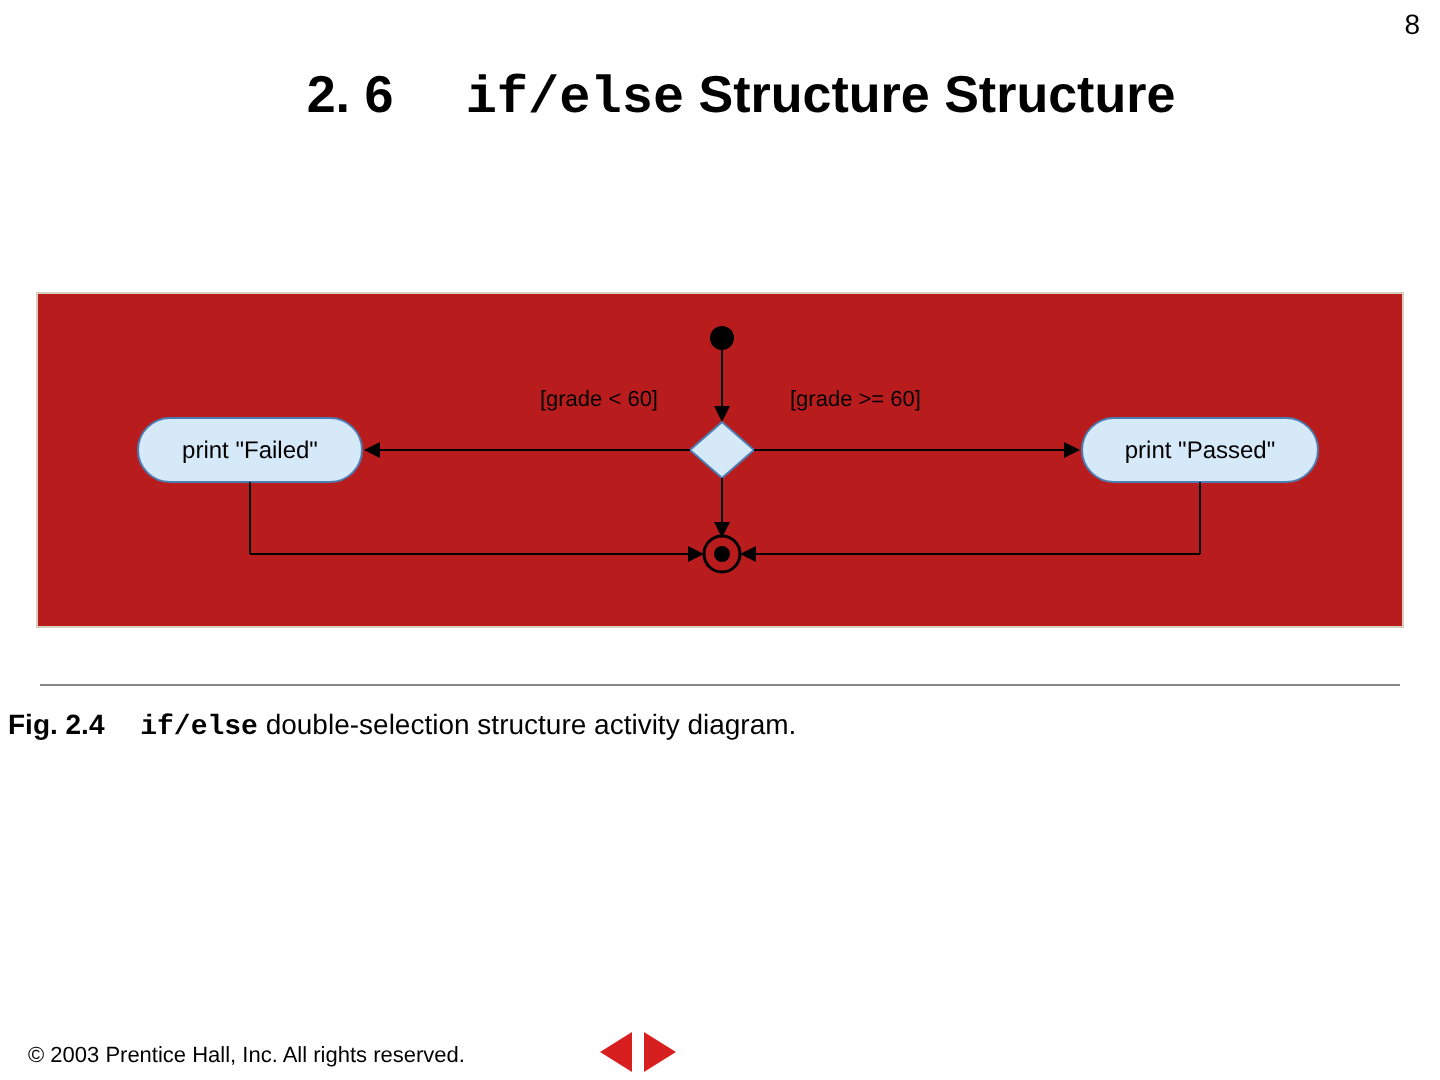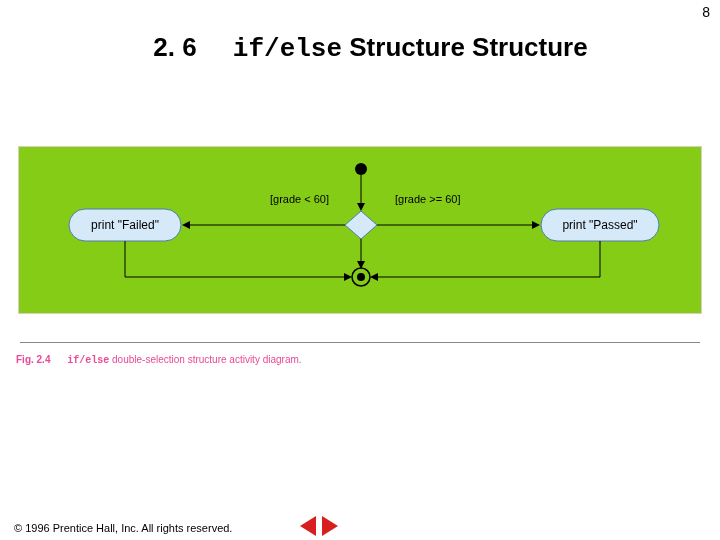--- a/index.html
+++ b/index.html
@@ -2,25 +2,25 @@
 <html><head>
 <meta charset="utf-8">
 <style>
   * { box-sizing: border-box; margin: 0; padding: 0; }
   html, body { width: 720px; height: 540px; background: #fff; font-family: Arial, Helvetica, sans-serif; position: relative; overflow: hidden; }
   .page-num { position: absolute; top: 4px; right: 10px; font-size: 14px; color: #000; }
   .title { position: absolute; top: 32px; left: 0; width: 100%; text-align: center; font-size: 26px; font-weight: bold; color: #000; }
   .title .sec-num { font-family: Arial, sans-serif; margin-left: 21px; }
   .title .code { font-family: "Courier New", monospace; font-weight: bold; }
 
-  .diagram-panel { position: absolute; top: 146px; left: 18px; width: 684px; height: 168px; background: #84cc16; border: 1px solid #d8d0c0; }
+  .diagram-panel { position: absolute; top: 146px; left: 18px; width: 684px; height: 168px; background: #b91c1c; border: 1px solid #d8d0c0; }
   .diagram-svg { position: absolute; top: 0; left: 0; }
 
   .caption-rule { position: absolute; top: 342px; left: 20px; width: 680px; height: 0; border-top: 1px solid #888; }
-  .caption { position: absolute; top: 354px; left: 16px; font-size: 10px; color: #ec4899; }
+  .caption { position: absolute; top: 354px; left: 4px; font-size: 14px; color: #000000; }
   .caption .fig-label { font-weight: bold; margin-right: 14px; }
   .caption .code2 { font-family: "Courier New", monospace; font-weight: bold; }
 
   .footer { position: absolute; bottom: 6px; left: 14px; font-size: 11px; color: #000; display: flex; align-items: center; }
   .nav-arrows { position: absolute; bottom: 4px; left: 300px; display: flex; gap: 6px; }
   .arrow-btn { width: 0; height: 0; }
   .arrow-left { border-top: 10px solid transparent; border-bottom: 10px solid transparent; border-right: 16px solid #d81f1f; }
   .arrow-right { border-top: 10px solid transparent; border-bottom: 10px solid transparent; border-left: 16px solid #d81f1f; }
 
   .node-text { font-family: Arial, sans-serif; font-size: 12px; }
@@ -77,18 +77,18 @@
     <polygon points="342,122 338,114 346,114" fill="#000"></polygon>
   </svg>
 </div>
 
 <div class="caption-rule"></div>
 <div class="caption">
   <span class="fig-label">Fig. 2.4</span>
   <span class="code2">if/else</span><span> double-selection structure activity diagram.</span>
 </div>
 
-<div class="footer">© 1996 Prentice Hall, Inc.  All rights reserved.</div>
+<div class="footer">© 2003 Prentice Hall, Inc.  All rights reserved.</div>
 
 <div class="nav-arrows">
   <div class="arrow-btn arrow-left" title="prev-slide"></div>
   <div class="arrow-btn arrow-right" title="next-slide"></div>
 </div>
 
 </body></html>

